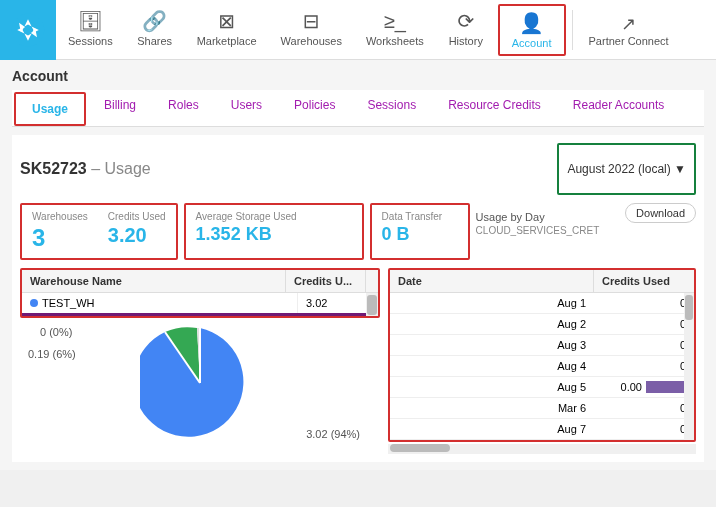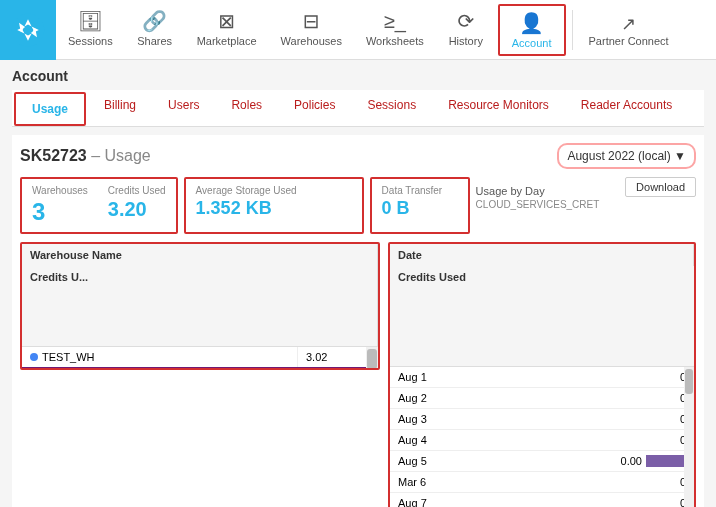--- a/index.html
+++ b/index.html
@@ -67,21 +67,21 @@
     
     .sub-nav {
       display: flex;
       background: white;
       border-bottom: 1px solid #ddd;
       margin-bottom: 8px;
     }
     .sub-tab {
       padding: 8px 16px;
       cursor: pointer;
-      color: #b91c1c;
+      color: #a21caf;
       font-size: 12px;
       border-bottom: 2px solid transparent;
     }
     .sub-tab.active {
       border: 2px solid #d32f2f;
       color: #29b5e8;
       font-weight: bold;
       border-radius: 2px;
       margin: 2px 2px 0;
     }
@@ -92,27 +92,27 @@
     
     .sk-header {
       display: flex;
       align-items: center;
       justify-content: space-between;
       margin-bottom: 8px;
     }
     .sk-title { font-size: 16px; color: #333; }
     .sk-title span { color: #888; }
     .date-selector {
-      border: 2px solid #fca5a5;
-      padding: 4px 8px;
+      border: 2px solid #15803d;
+      padding: 17px 8px;
       font-size: 12px;
       color: #333;
       background: white;
       cursor: pointer;
-      border-radius: 10px;
+      border-radius: 2px;
       display: flex;
       align-items: center;
       gap: 4px;
     }
 
     
     .metrics-row {
       display: flex;
       gap: 6px;
       margin-bottom: 8px;
@@ -133,21 +133,21 @@
       justify-content: space-between;
       width: 100%;
     }
     .download-btn {
       border: 1px solid #ccc;
       background: white;
       padding: 3px 10px;
       font-size: 11px;
       cursor: pointer;
       color: #333;
-      border-radius: 2px;
+      border-radius: 10px;
     }
     .cloud-label { font-size: 10px; color: #888; margin-top: 2px; }
 
     
     .tables-section {
       display: flex;
       gap: 8px;
     }
     .left-table { width: 360px; flex-shrink: 0; }
     .right-table { flex: 1; }
@@ -157,33 +157,32 @@
       border-radius: 2px;
       overflow: hidden;
       font-size: 11px;
     }
     .table-header {
       display: flex;
       background: #f5f5f5;
       border-bottom: 1px solid #ddd;
       font-weight: bold;
       color: #333;
-      flex-direction: column;
     }
     .th {
       padding: 5px 8px;
       flex: 1;
       border-right: 1px solid #ddd;
     }
     .th:last-child { border-right: none; }
     .th-narrow { flex: 0 0 80px; }
 
     .table-row-item {
       display: flex;
-      border-bottom: 1px solid #701a75;
+      border-bottom: 3px solid #701a75;
       align-items: flex-end;
     }
     .td {
       padding: 4px 8px;
       flex: 1;
       border-right: 1px solid #eee;
       display: flex;
       align-items: center;
       gap: 4px;
     }
@@ -220,20 +219,21 @@
 
     
     .right-data-row {
       display: flex;
       border-bottom: 1px solid #eee;
       align-items: center;
     }
     .right-td {
       padding: 4px 8px;
       flex: 1;
+      text-align: right;
     }
     .right-td-credits {
       padding: 4px 8px;
       flex: 0 0 100px;
       text-align: right;
       display: flex;
       align-items: center;
       justify-content: flex-end;
       gap: 4px;
     }
@@ -319,33 +319,33 @@
   <div class="page-title">Account</div>
 
   <div class="sub-nav">
     <div class="sub-tab active">
       <span>Usage</span>
     </div>
     <div class="sub-tab">
       <span>Billing</span>
     </div>
     <div class="sub-tab">
+      <span>Roles</span>
+    </div>
+    <div class="sub-tab">
       <span>Users</span>
     </div>
     <div class="sub-tab">
-      <span>Roles</span>
-    </div>
-    <div class="sub-tab">
       <span>Policies</span>
     </div>
     <div class="sub-tab">
       <span>Sessions</span>
     </div>
     <div class="sub-tab">
-      <span>Resource Monitors</span>
+      <span>Resource Credits</span>
     </div>
     <div class="sub-tab">
       <span>Reader Accounts</span>
     </div>
   </div>
 
   <div class="content">
 
     <div class="sk-header">
       <div class="sk-title">
@@ -409,20 +409,42 @@
               </div>
               <div class="td td-narrow">3.02</div>
             </div>
 
             <div style="position:absolute; right:0; top:0; width:12px; height:100%; background:#f0f0f0;">
               <div style="width:10px; height:20px; background:#bbb; border-radius:3px; margin:2px auto;"></div>
             </div>
           </div>
         </div>
 
+        <div class="pie-area">
+          <div class="pie-label-topleft">
+            <span>0 (0%)</span>
+          </div>
+          <div class="pie-label-topleft" style="top:30px; left:8px;">
+            <span>0.19 (6%)</span>
+          </div>
+          <svg width="120" height="120" viewBox="0 0 120 120">
+
+            <path d="M60,60 L60,5 A55,55 0 1,1 25,9 Z" fill="#4285f4"></path>
+
+            <path d="M60,60 L25,9 A55,55 0 0,1 57,5.1 Z" fill="#34a853"></path>
+
+            <path d="M60,60 L57,5.1 A55,55 0 0,1 60,5 Z" fill="#e0e0e0"></path>
+
+            <line x1="60" y1="60" x2="60" y2="5" stroke="white" stroke-width="2"></line>
+            <line x1="60" y1="60" x2="25" y2="9" stroke="white" stroke-width="2"></line>
+          </svg>
+          <div class="pie-label-bottomright">
+            <span>3.02 (94%)</span>
+          </div>
+        </div>
       </div>
 
       <div class="right-table">
         <div class="data-table" style="border:2px solid #d32f2f;">
           <div class="table-header">
             <div class="th">Date</div>
             <div class="th th-narrow" style="flex:0 0 100px;">Credits Used</div>
           </div>
           <div class="right-table-scroll" style="position:relative;">
 

